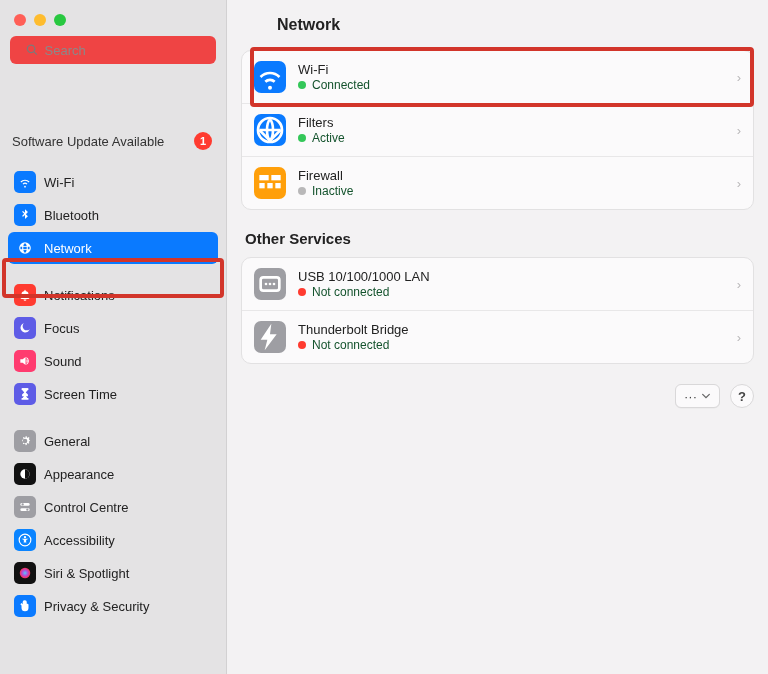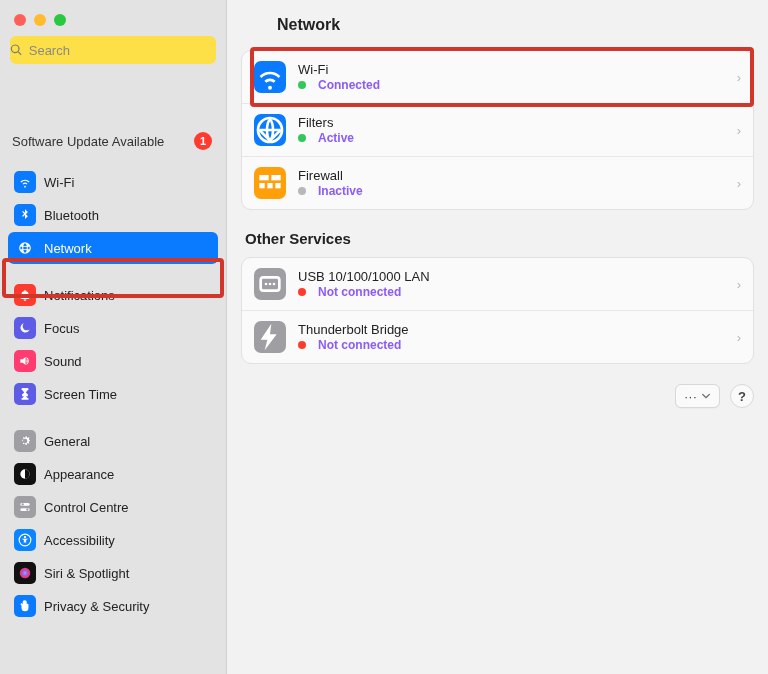--- a/index.html
+++ b/index.html
@@ -3,42 +3,42 @@
   <meta charset="utf-8">
   <style>
     * { margin: 0; padding: 0; box-sizing: border-box; font-family: -apple-system, BlinkMacSystemFont, "Segoe UI", Helvetica, Arial, sans-serif; }
     body { width: 768px; height: 674px; background: #f5f5f5; display: flex; overflow: hidden; }
     .sidebar { width: 227px; background: #e4e3e4; display: flex; flex-direction: column; border-right: 1px solid rgba(0,0,0,0.08); }
     .traffic { display: flex; gap: 8px; padding: 14px 12px 10px 14px; }
     .dot { width: 12px; height: 12px; border-radius: 50%; }
     .dot.red { background: #ff5f57; }
     .dot.yellow { background: #febc2e; }
     .dot.green { background: #28c840; }
-    .search-wrap { margin: 0 10px 8px 10px; background: #fde047; border-radius: 6px; display: flex; align-items: center; height: 28px; padding: 0 0; }
+    .search-wrap { margin: 0 10px 8px 10px; background: #ef4444; border-radius: 6px; display: flex; align-items: center; height: 28px; padding: 0 16px; }
     .search-wrap svg { width: 14px; height: 14px; fill: #7b7a7b; margin-right: 6px; }
     .search-input { border: none; background: transparent; outline: none; font-size: 13px; width: 100%; color: #333; }
     .search-input::placeholder { color: #8a898a; }
     .user-block { height: 52px; }
     .update-row { padding: 8px 14px 10px 12px; display: flex; align-items: center; justify-content: space-between; font-size: 13px; color: #333; margin-bottom: 6px; }
     .badge { background: #ff3b30; color: white; border-radius: 10px; min-width: 18px; height: 18px; display: inline-flex; align-items: center; justify-content: center; font-size: 11px; font-weight: 600; padding: 0 4px; }
     .side-section { padding: 0 8px; }
     .side-item { display: flex; align-items: center; padding: 5px 6px; border-radius: 6px; font-size: 13px; color: #222; cursor: default; margin-bottom: 1px; }
     .side-item.selected { background: #0a7aff; color: white; }
     .side-icon { width: 22px; height: 22px; border-radius: 5px; margin-right: 8px; display: inline-flex; align-items: center; justify-content: center; flex-shrink: 0; }
     .side-icon svg { width: 14px; height: 14px; }
     .side-sep { height: 14px; }
     .main { flex: 1; background: #f3f2f3; padding: 12px 14px 14px 14px; overflow-y: auto; }
     .main-title { font-size: 16px; font-weight: 700; color: #222; padding: 4px 0 16px 36px; }
     .service-group { background: #fbfafb; border: 1px solid #e2e1e2; border-radius: 10px; margin-bottom: 20px; overflow: hidden; }
     .service-row { display: flex; align-items: center; padding: 10px 12px; position: relative; cursor: default; }
     .service-row + .service-row { border-top: 1px solid #e8e7e8; }
     .svc-icon { width: 32px; height: 32px; border-radius: 7px; margin-right: 12px; display: inline-flex; align-items: center; justify-content: center; flex-shrink: 0; }
     .svc-text { display: flex; flex-direction: column; }
     .svc-name { font-size: 13px; color: #222; }
-    .svc-status { font-size: 12px; color: #8b5cf6; display: flex; align-items: center; gap: 12px; margin-top: 1px; font-weight: bold; }
+    .svc-status { font-size: 12px; color: #14532d; display: flex; align-items: center; gap: 6px; margin-top: 1px; }
     .status-dot { width: 8px; height: 8px; border-radius: 50%; }
     .chev { position: absolute; right: 12px; color: #b9b8b9; font-size: 13px; }
     .other-title { font-size: 15px; font-weight: 700; color: #222; margin: 0 0 10px 4px; }
     .footer-buttons { display: flex; justify-content: flex-end; gap: 10px; margin-top: 4px; }
     .pill-btn { background: #fbfafb; border: 1px solid #d9d8d9; border-radius: 6px; height: 24px; padding: 0 8px; display: inline-flex; align-items: center; font-size: 13px; color: #444; box-shadow: 0 0.5px 0 rgba(0,0,0,0.05); }
     .help-btn { width: 24px; height: 24px; border-radius: 12px; border: 1px solid #d9d8d9; background: #fbfafb; display: inline-flex; align-items: center; justify-content: center; font-size: 13px; color: #444; font-weight: 600; }
     .highlight-box { position: absolute; border: 4px solid #d2352a; border-radius: 4px; pointer-events: none; }
     .hl-network { left: 2px; top: 258px; width: 222px; height: 40px; }
     .hl-wifi { left: 250px; top: 47px; width: 504px; height: 60px; }
   </style>

